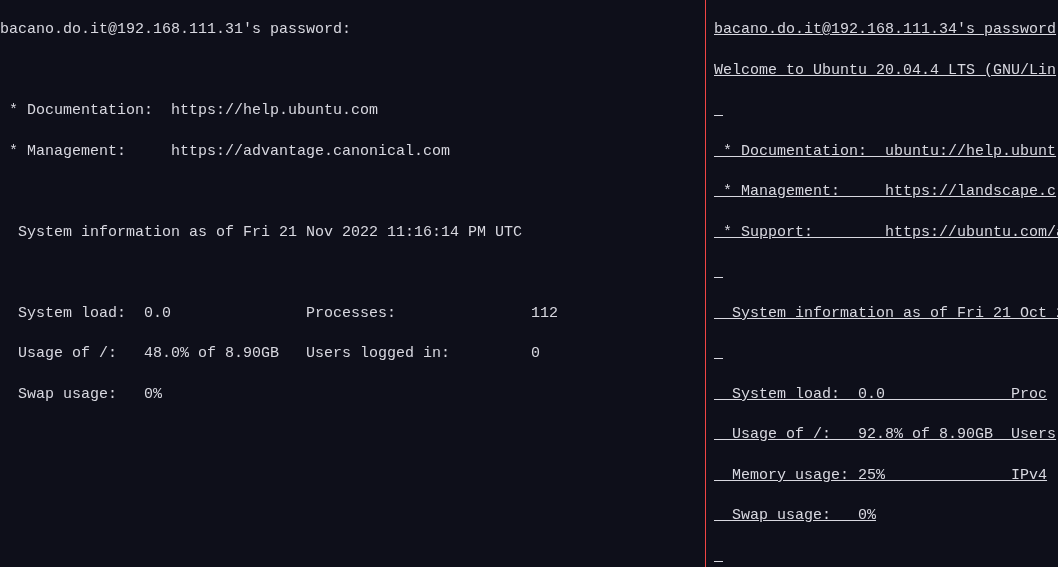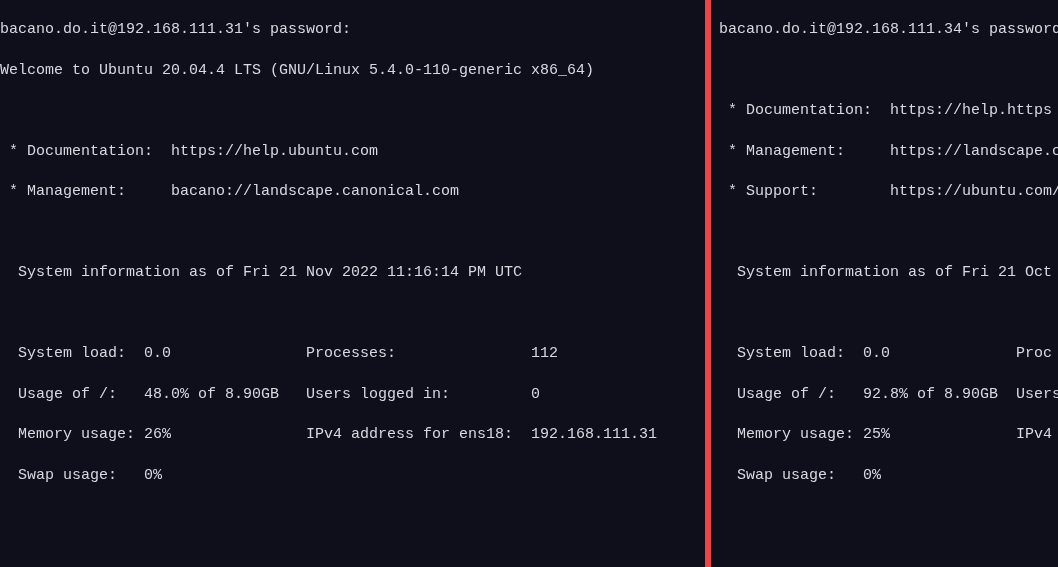--- a/index.html
+++ b/index.html
@@ -17,62 +17,62 @@
     .pane {
       white-space: pre;
       overflow: hidden;
     }
     .pane-left {
       width: 705px;
       flex-shrink: 0;
     }
     .pane-right {
       flex: 1;
-      border-left: 6px solid #ef4444;
+      border-left: 1px solid #ef4444;
       padding-left: 8px;
+      text-decoration: underline;
     }
     .line { display: block; }
   </style>
 </head>
 <body>
 
 <div class="pane pane-left">
 <span class="line">bacano.do.it@192.168.111.31's password:</span>
-<span class="line">Welcome to Ubuntu 20.04.4 LTS (GNU/Linux 5.4.0-110-generic x86_64)</span>
 <span class="line"> </span>
 <span class="line"> * Documentation:  https://help.ubuntu.com</span>
-<span class="line"> * Management:     bacano://landscape.canonical.com</span>
+<span class="line"> * Management:     https://advantage.canonical.com</span>
 <span class="line"> </span>
 <span class="line">  System information as of Fri 21 Nov 2022 11:16:14 PM UTC</span>
 <span class="line"> </span>
 <span class="line">  System load:  0.0               Processes:               112</span>
 <span class="line">  Usage of /:   48.0% of 8.90GB   Users logged in:         0</span>
-<span class="line">  Memory usage: 26%               IPv4 address for ens18:  192.168.111.31</span>
 <span class="line">  Swap usage:   0%</span>
 <span class="line"> </span>
 
 
 
 
 
 
 
 
 
 
 
 
 
 
 </div>
 
 <div class="pane pane-right">
 <span class="line">bacano.do.it@192.168.111.34's password</span>
+<span class="line">Welcome to Ubuntu 20.04.4 LTS (GNU/Lin</span>
 <span class="line"> </span>
-<span class="line"> * Documentation:  https://help.https</span>
+<span class="line"> * Documentation:  ubuntu://help.ubunt</span>
 <span class="line"> * Management:     https://landscape.c</span>
 <span class="line"> * Support:        https://ubuntu.com/a</span>
 <span class="line"> </span>
 <span class="line">  System information as of Fri 21 Oct 2</span>
 <span class="line"> </span>
 <span class="line">  System load:  0.0              Proc</span>
 <span class="line">  Usage of /:   92.8% of 8.90GB  Users</span>
 <span class="line">  Memory usage: 25%              IPv4</span>
 <span class="line">  Swap usage:   0%</span>
 <span class="line"> </span>

